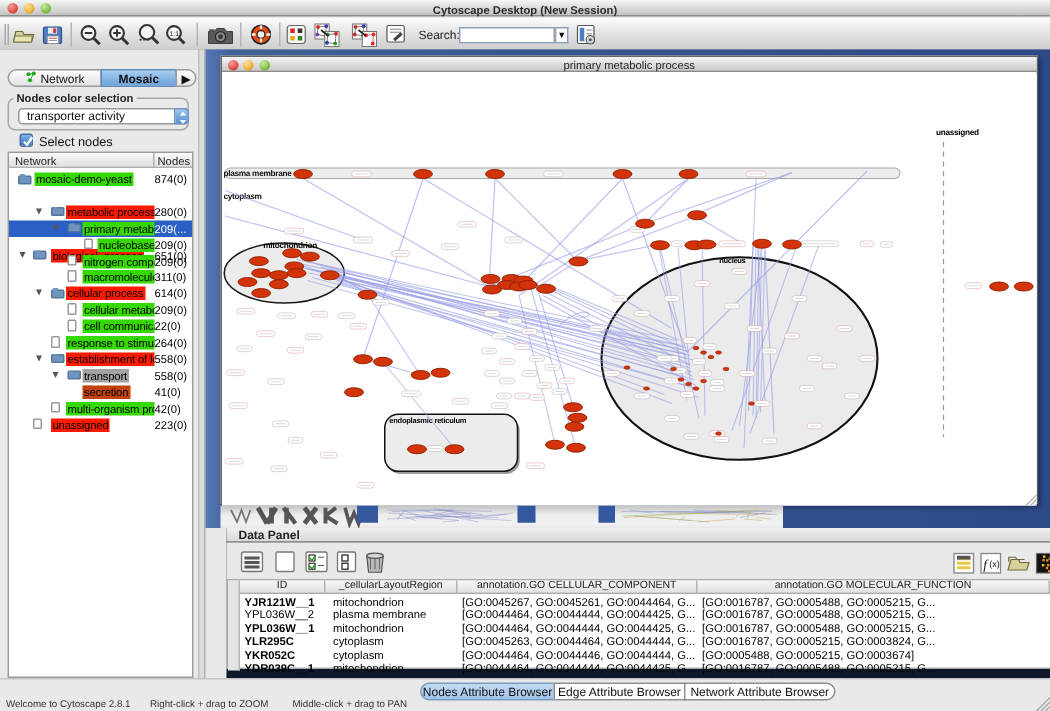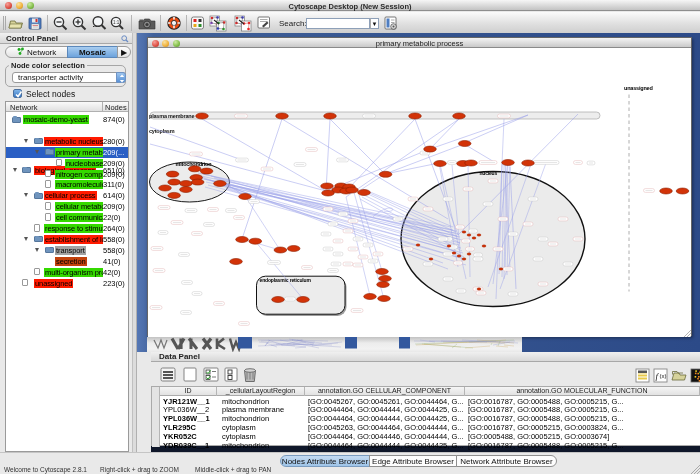--- a/index.html
+++ b/index.html
@@ -148,36 +148,32 @@
         <line x1="391" y1="10.5" x2="394.5" y2="10.5" stroke="#888" stroke-width="0.7"></line>
  <circle cx="393.5" cy="14.5" r="2.8" fill="#d8d8d8" stroke="#444" stroke-width="0.7"></circle>
         <circle cx="393.5" cy="14.5" r="1" fill="#555"></circle>
       </g>
 </svg>
 <div id="searchlbl">Search:</div>
     <div id="searchbox"></div>
     <div id="searcharr">▼</div>
 </div>
 <div id="cpanel" class="abs">
-<div id="cptitle">Control Panel<svg width="8" height="8" style="position:absolute;right:3px;top:2px">
-        <circle cx="3.2" cy="3.2" r="2.4" fill="none" stroke="#6a8cc4" stroke-width="1"></circle>
-        <line x1="5" y1="5" x2="7" y2="7" stroke="#6a8cc4" stroke-width="1.2"></line>
-      </svg></div>
 <div class="tabcap">
 <div class="tabseg" style="left:0;width:63px;border-radius:6px 0 0 6px"><svg width="8" height="9" style="vertical-align:-1px">
           <circle cx="2" cy="2.5" r="1.4" fill="#2a2"></circle>
           <circle cx="5.5" cy="2" r="1.4" fill="#2a2"></circle>
           <circle cx="3" cy="6.5" r="1.4" fill="#2a2"></circle>
           <path d="M2 2.5 L5.5 2 L3 6.5" fill="none" stroke="#2a2" stroke-width="0.6"></path>
         </svg> Network</div>
 <div class="tabseg" style="left:62px;width:51px;background:linear-gradient(#a8cdf0,#6da3dc);border-color:#5b88bb;font-weight:bold">Mosaic</div>
 <div class="tabseg" style="left:112px;width:14px;border-radius:0 6px 6px 0">▶</div>
 </div>
 <div id="groupbox"></div>
-    <div id="grouplbl">Node color selection</div>
+    <div id="grouplbl">Nodes color selection</div>
 <div id="combo">transporter activity</div>
     <div id="combostep">
       <svg width="10" height="11" style="display:block">
         <path d="M5 1.5 L7.2 4 L2.8 4 Z" fill="#fff"></path>
         <path d="M5 9.5 L2.8 7 L7.2 7 Z" fill="#fff"></path>
       </svg>
     </div>
 <div id="checkbox">
       <svg width="9" height="9" style="display:block">
         <path d="M2 4.5 L4 6.5 L7.5 1.5" fill="none" stroke="#fff" stroke-width="1.6"></path>
@@ -197,21 +193,21 @@
       </div>
 <div class="trow" style="top:22.9px;margin-top:40px;">
         <span class="arr" style="left:7px"></span>
         <span class="fold" style="left:16px"></span>
         <span class="tlab" style="left:28px;background:#ff1a00;max-width:69px">biological_process</span>
         <span class="tcnt" style="color:#000">651(0)</span>
       </div>
 <div class="trow" style="top:33.8px;">
         <span class="arr" style="left:18px"></span>
         <span class="fold" style="left:28px"></span>
-        <span class="tlab" style="left:38px;background:#ff1a00;max-width:59px">metabolic nucleus</span>
+        <span class="tlab" style="left:38px;background:#ff1a00;max-width:59px">metabolic process</span>
         <span class="tcnt" style="color:#000">280(0)</span>
       </div>
 <div class="trow" style="top:44.7px;background:#2a5fc4;">
         <span class="arr" style="left:29px"></span>
         <span class="fold" style="left:39px"></span>
         <span class="tlab" style="left:49px;background:#35d900;max-width:48px">primary metabo</span>
         <span class="tcnt" style="color:#fff">209(...</span>
       </div>
 <div class="trow" style="top:55.6px;">
         <span class="doc" style="left:50px"></span>

